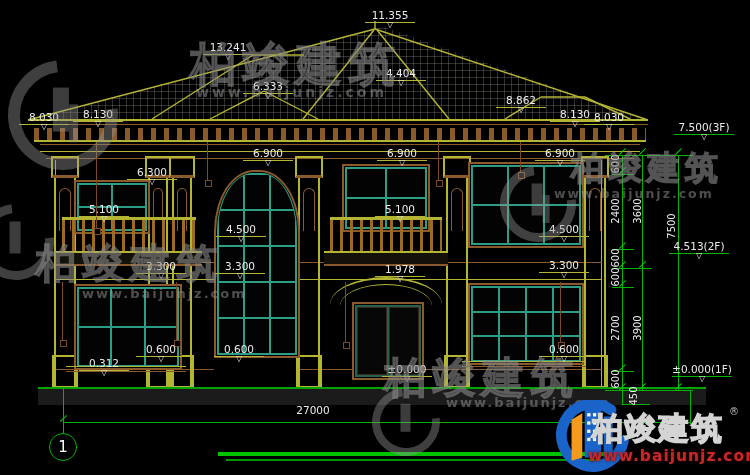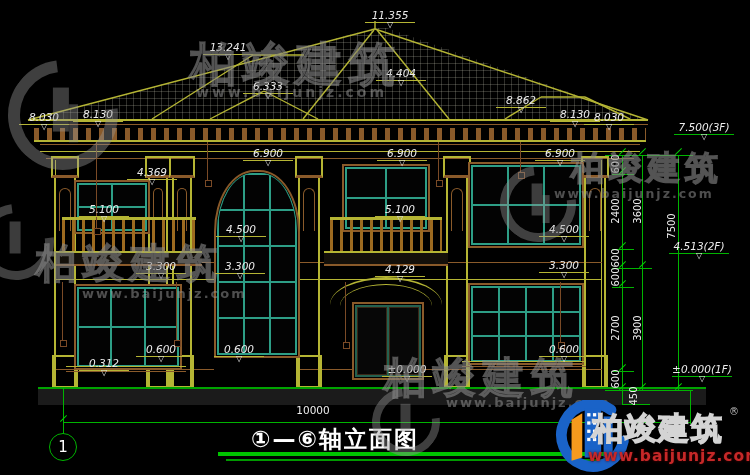--- a/index.html
+++ b/index.html
@@ -45,21 +45,21 @@
   
   .gv{position:absolute;width:1px;background:#00b400;}
   .gh{position:absolute;height:1px;background:#00b400;}
   .tk{position:absolute;width:9px;height:1px;background:#00d000;transform:rotate(-45deg);}
   .bubble{position:absolute;width:26px;height:26px;border:1.6px solid #00b400;border-radius:50%;
     color:#fff;font-size:15px;line-height:26px;text-align:center;}
   .ground{position:absolute;height:2px;background:#00a400;}
   .terrain{position:absolute;height:16px;background:#1b1b1b;}
   
   .ann{position:absolute;transform:translateX(-50%);text-align:center;white-space:nowrap;color:#ececec;}
-  .ann .t{display:block;font-size:10.5px;line-height:11px;color:#ececec;font-style:italic;}
+  .ann .t{display:block;font-size:10.5px;line-height:11px;color:#ececec;}
   .ann .l{display:block;height:0;border-top:1.3px solid #b5b534;width:50px;margin:1px auto 0;}
   .ann .v{display:block;font-size:8px;line-height:5px;color:#e0e0e0;margin-top:-1px;}
   .ann.glevel .l{border-top-color:#00b400;width:60px;}
   .ann.vdim{transform:translate(-50%,-50%) rotate(-90deg);font-size:10px;}
   .ann.plain{font-size:10.5px;}
   
   .title{position:absolute;left:251px;top:424px;color:#fff;font-size:23px;font-weight:bold;letter-spacing:2px;white-space:nowrap;}
   .uline1{position:absolute;left:218px;top:452px;width:392px;height:4px;background:#00c400;}
   .uline2{position:absolute;left:226px;top:459px;width:384px;height:2px;background:#009900;}
   
@@ -347,21 +347,21 @@
         <span class="t">6.900</span>
         <span class="l"></span>
         <span class="v">▽</span>
       </div>
       <div class="ann level" style="left: 560px; top: 148px;">
         <span class="t">6.900</span>
         <span class="l"></span>
         <span class="v">▽</span>
       </div>
       <div class="ann level" style="left: 152px; top: 167px;">
-        <span class="t">4.369</span>
+        <span class="t">6.300</span>
         <span class="l"></span>
         <span class="v">▽</span>
       </div>
       <div class="ann level" style="left: 104px; top: 204px;">
         <span class="t">5.100</span>
         <span class="l"></span>
         <span class="v">▽</span>
       </div>
       <div class="ann level" style="left: 400px; top: 204px;">
         <span class="t">5.100</span>
@@ -387,21 +387,21 @@
         <span class="t">3.300</span>
         <span class="l"></span>
         <span class="v">▽</span>
       </div>
       <div class="ann level" style="left: 564px; top: 260px;">
         <span class="t">3.300</span>
         <span class="l"></span>
         <span class="v">▽</span>
       </div>
       <div class="ann level" style="left: 400px; top: 264px;">
-        <span class="t">4.129</span>
+        <span class="t">1.978</span>
         <span class="l"></span>
         <span class="v">▽</span>
       </div>
       <div class="ann level" style="left: 104px; top: 358px;">
         <span class="t">0.312</span>
         <span class="l"></span>
         <span class="v">▽</span>
       </div>
       <div class="ann level" style="left: 161px; top: 344px;">
         <span class="t">0.600</span>
@@ -441,26 +441,23 @@
       <div class="ann vdim" style="left: 615px; top: 164px;">600</div>
       <div class="ann vdim" style="left: 615px; top: 211px;">2400</div>
       <div class="ann vdim" style="left: 637px; top: 211px;">3600</div>
       <div class="ann vdim" style="left: 671px; top: 226px;">7500</div>
       <div class="ann vdim" style="left: 615px; top: 258px;">600</div>
       <div class="ann vdim" style="left: 615px; top: 277px;">600</div>
       <div class="ann vdim" style="left: 615px; top: 328px;">2700</div>
       <div class="ann vdim" style="left: 637px; top: 328px;">3900</div>
       <div class="ann vdim" style="left: 615px; top: 379px;">600</div>
       <div class="ann vdim" style="left: 633px; top: 396px;">450</div>
-      <div class="ann plain" style="left: 313px; top: 404px;">10000</div>
-    </div>
-
-  <div class="title">
-    <span>①—⑥</span><span>轴立面图</span>
-  </div>
+      <div class="ann plain" style="left: 313px; top: 404px;">27000</div>
+    </div>
+
   <div class="uline1"></div>
   <div class="uline2"></div>
 
   <div class="wm-logo" style="left:8px;top:60px;width:86px;height:86px;border-width:12px;">
       <i style="left:30px;top:18px;width:16px;height:44px;"></i>
       <i style="left:52px;top:24px;width:9px;height:38px;"></i>
     </div>
   <div class="wm wm-zh" style="left:190px;top:34px;font-size:46px;">柏竣建筑</div>
   <div class="wm wm-url" style="left:196px;top:84px;font-size:14px;letter-spacing:3px;">www.baijunjz.com</div>
 

